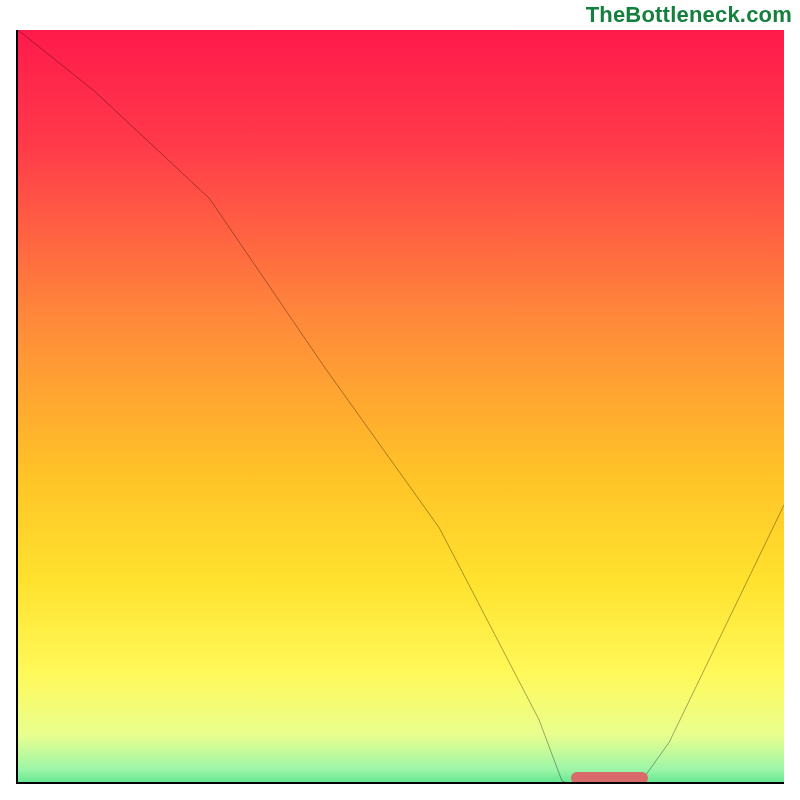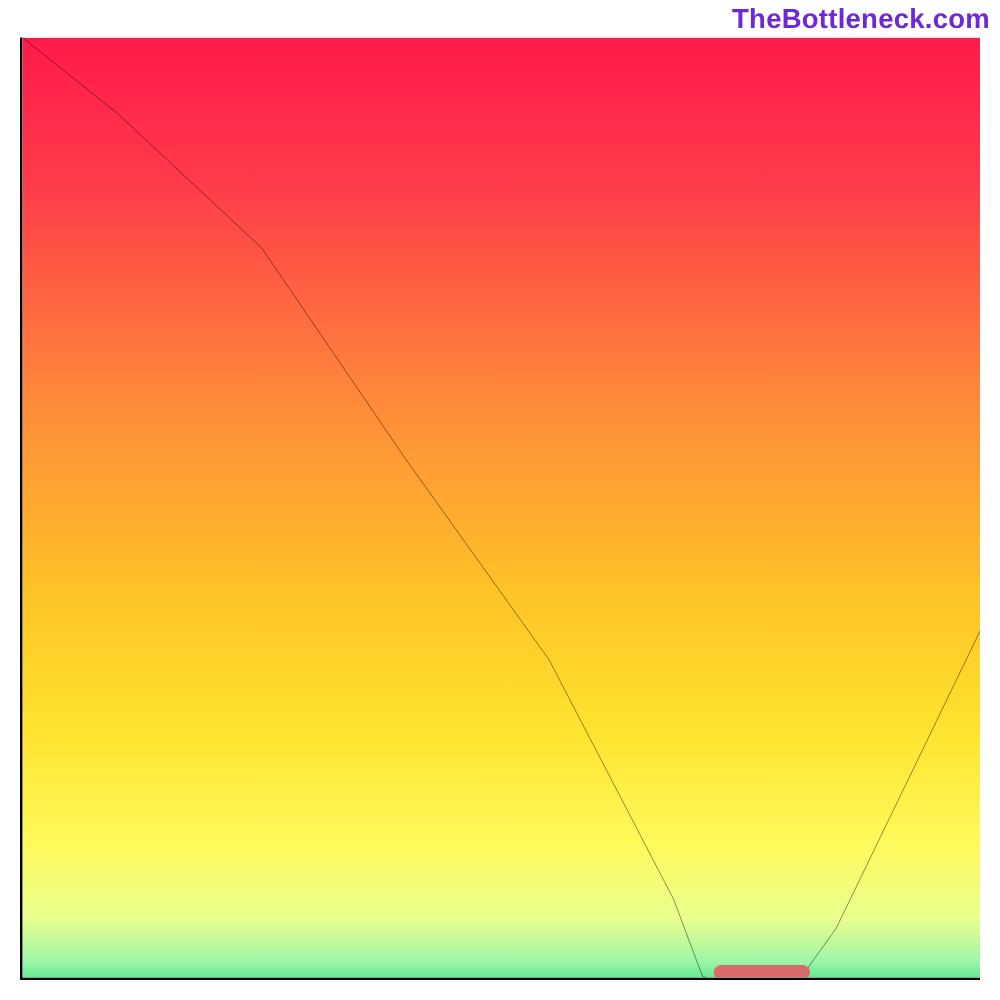--- a/index.html
+++ b/index.html
@@ -14,21 +14,21 @@
     position: relative;
     width: 800px;
     height: 800px;
   }
   .watermark {
     position: absolute;
     top: 2px;
     right: 8px;
     font-size: 22px;
     font-weight: 600;
-    color: #6d28d9;
+    color: #15803d;
     letter-spacing: 0.2px;
   }
   .plot {
     position: absolute;
     left: 16px;
     top: 30px;
     width: 768px;
     height: 754px;
     border-left: 2px solid #000;
     border-bottom: 2px solid #000;

